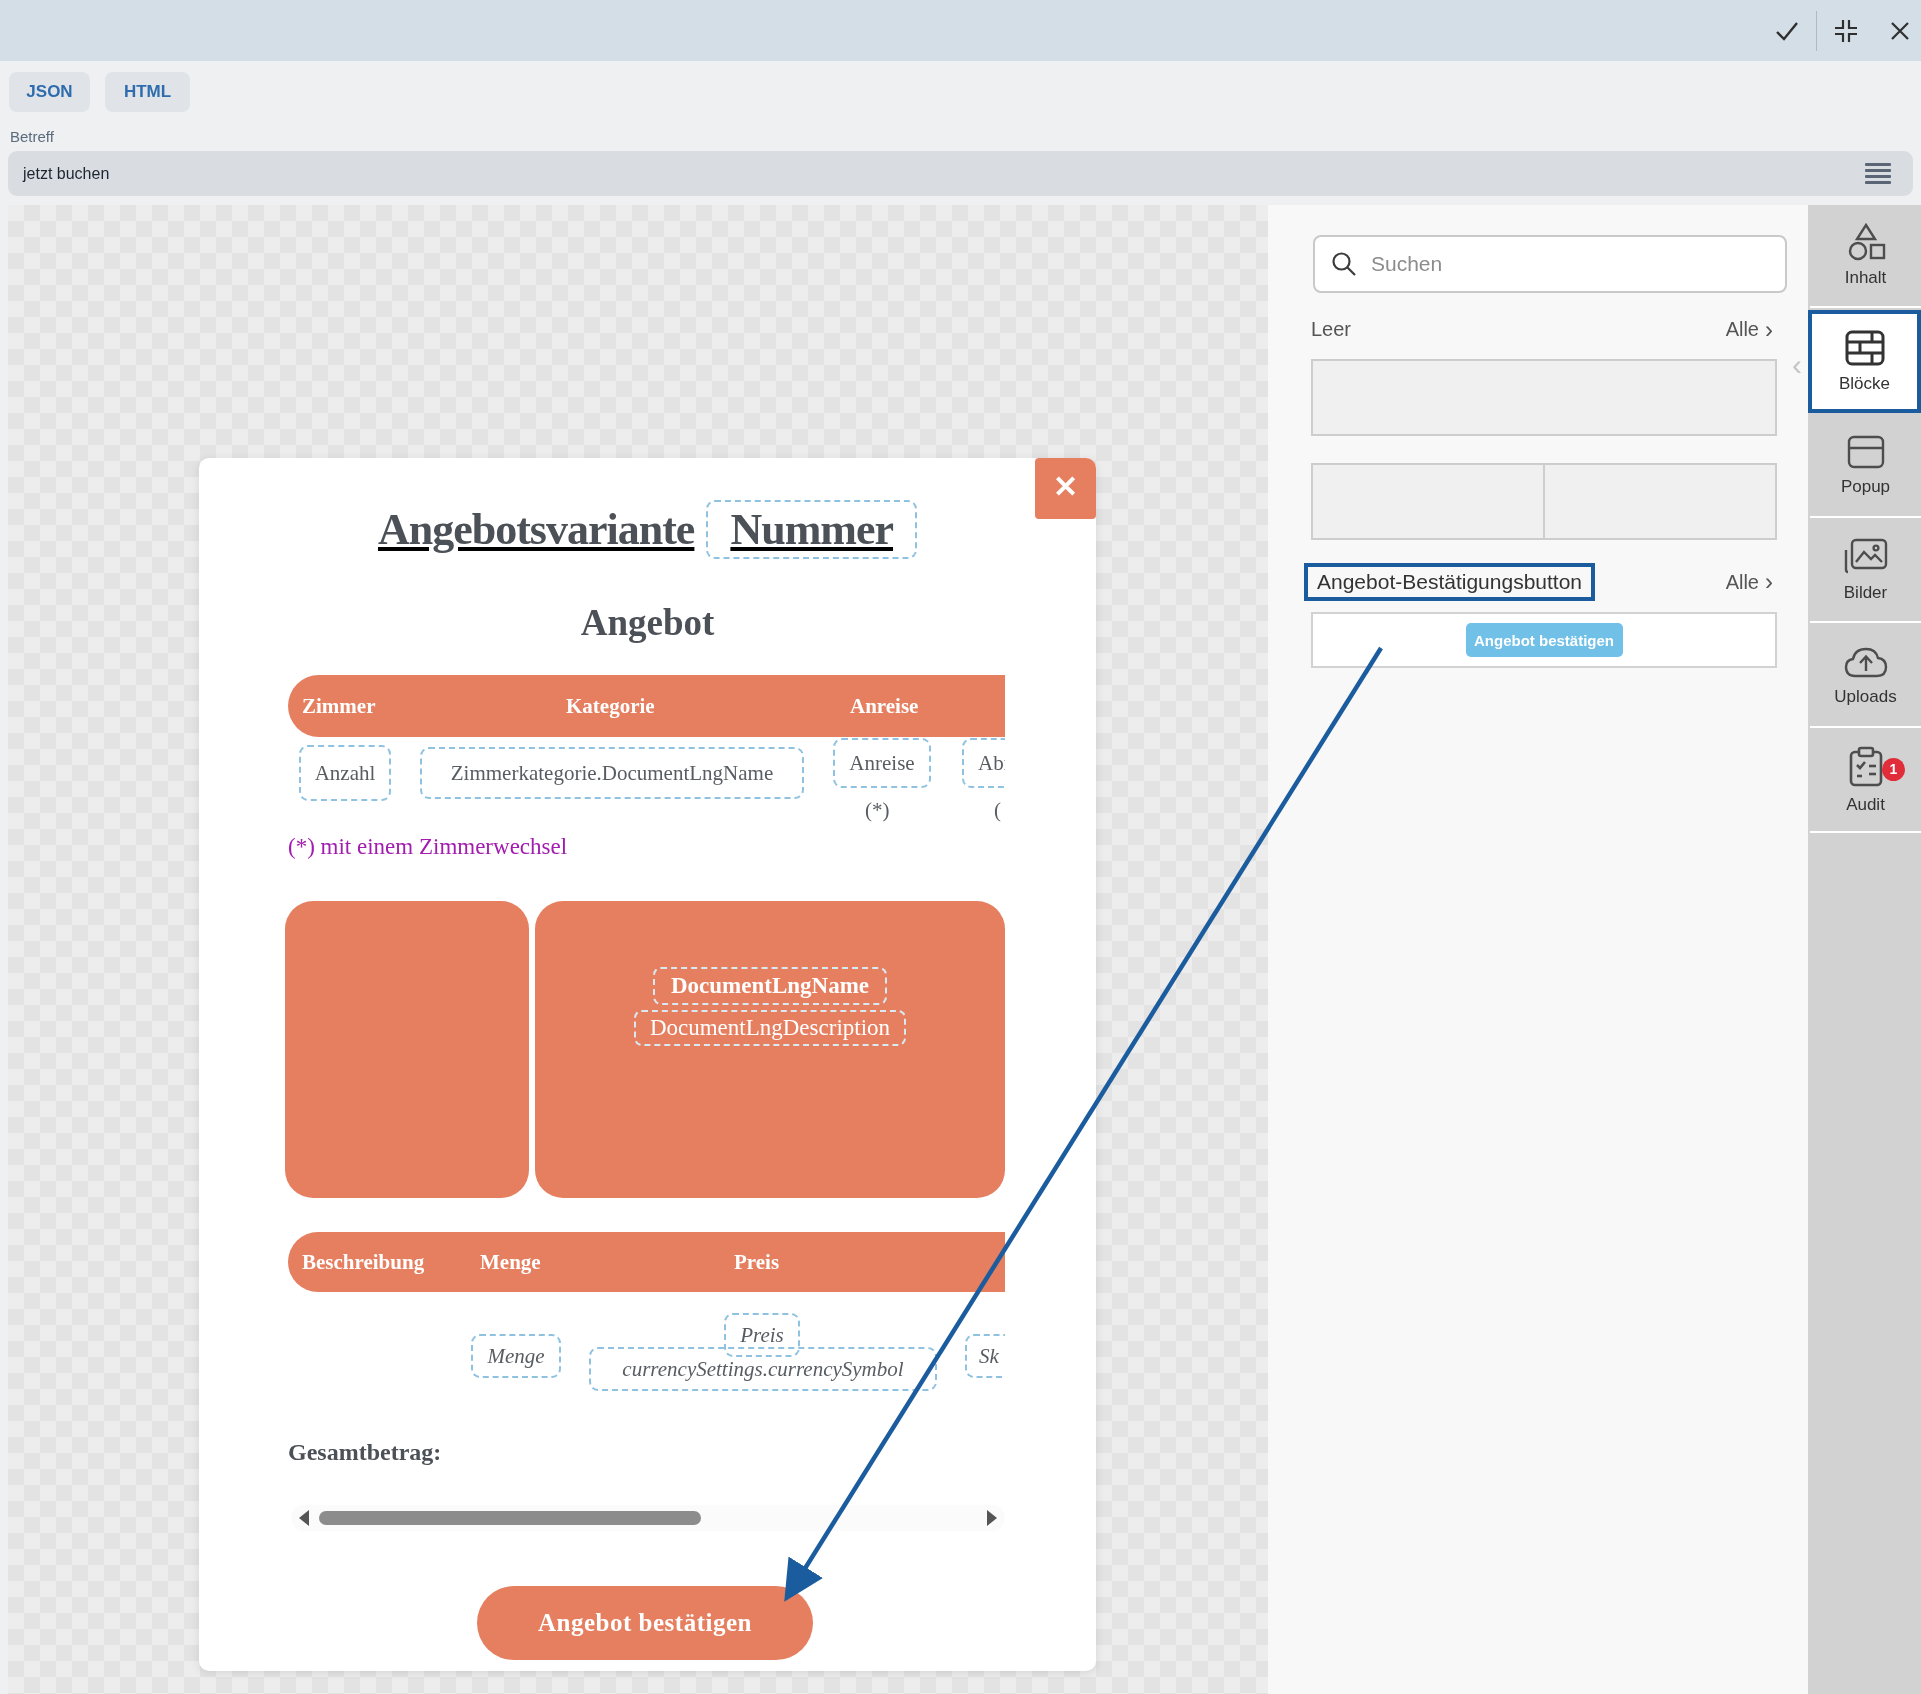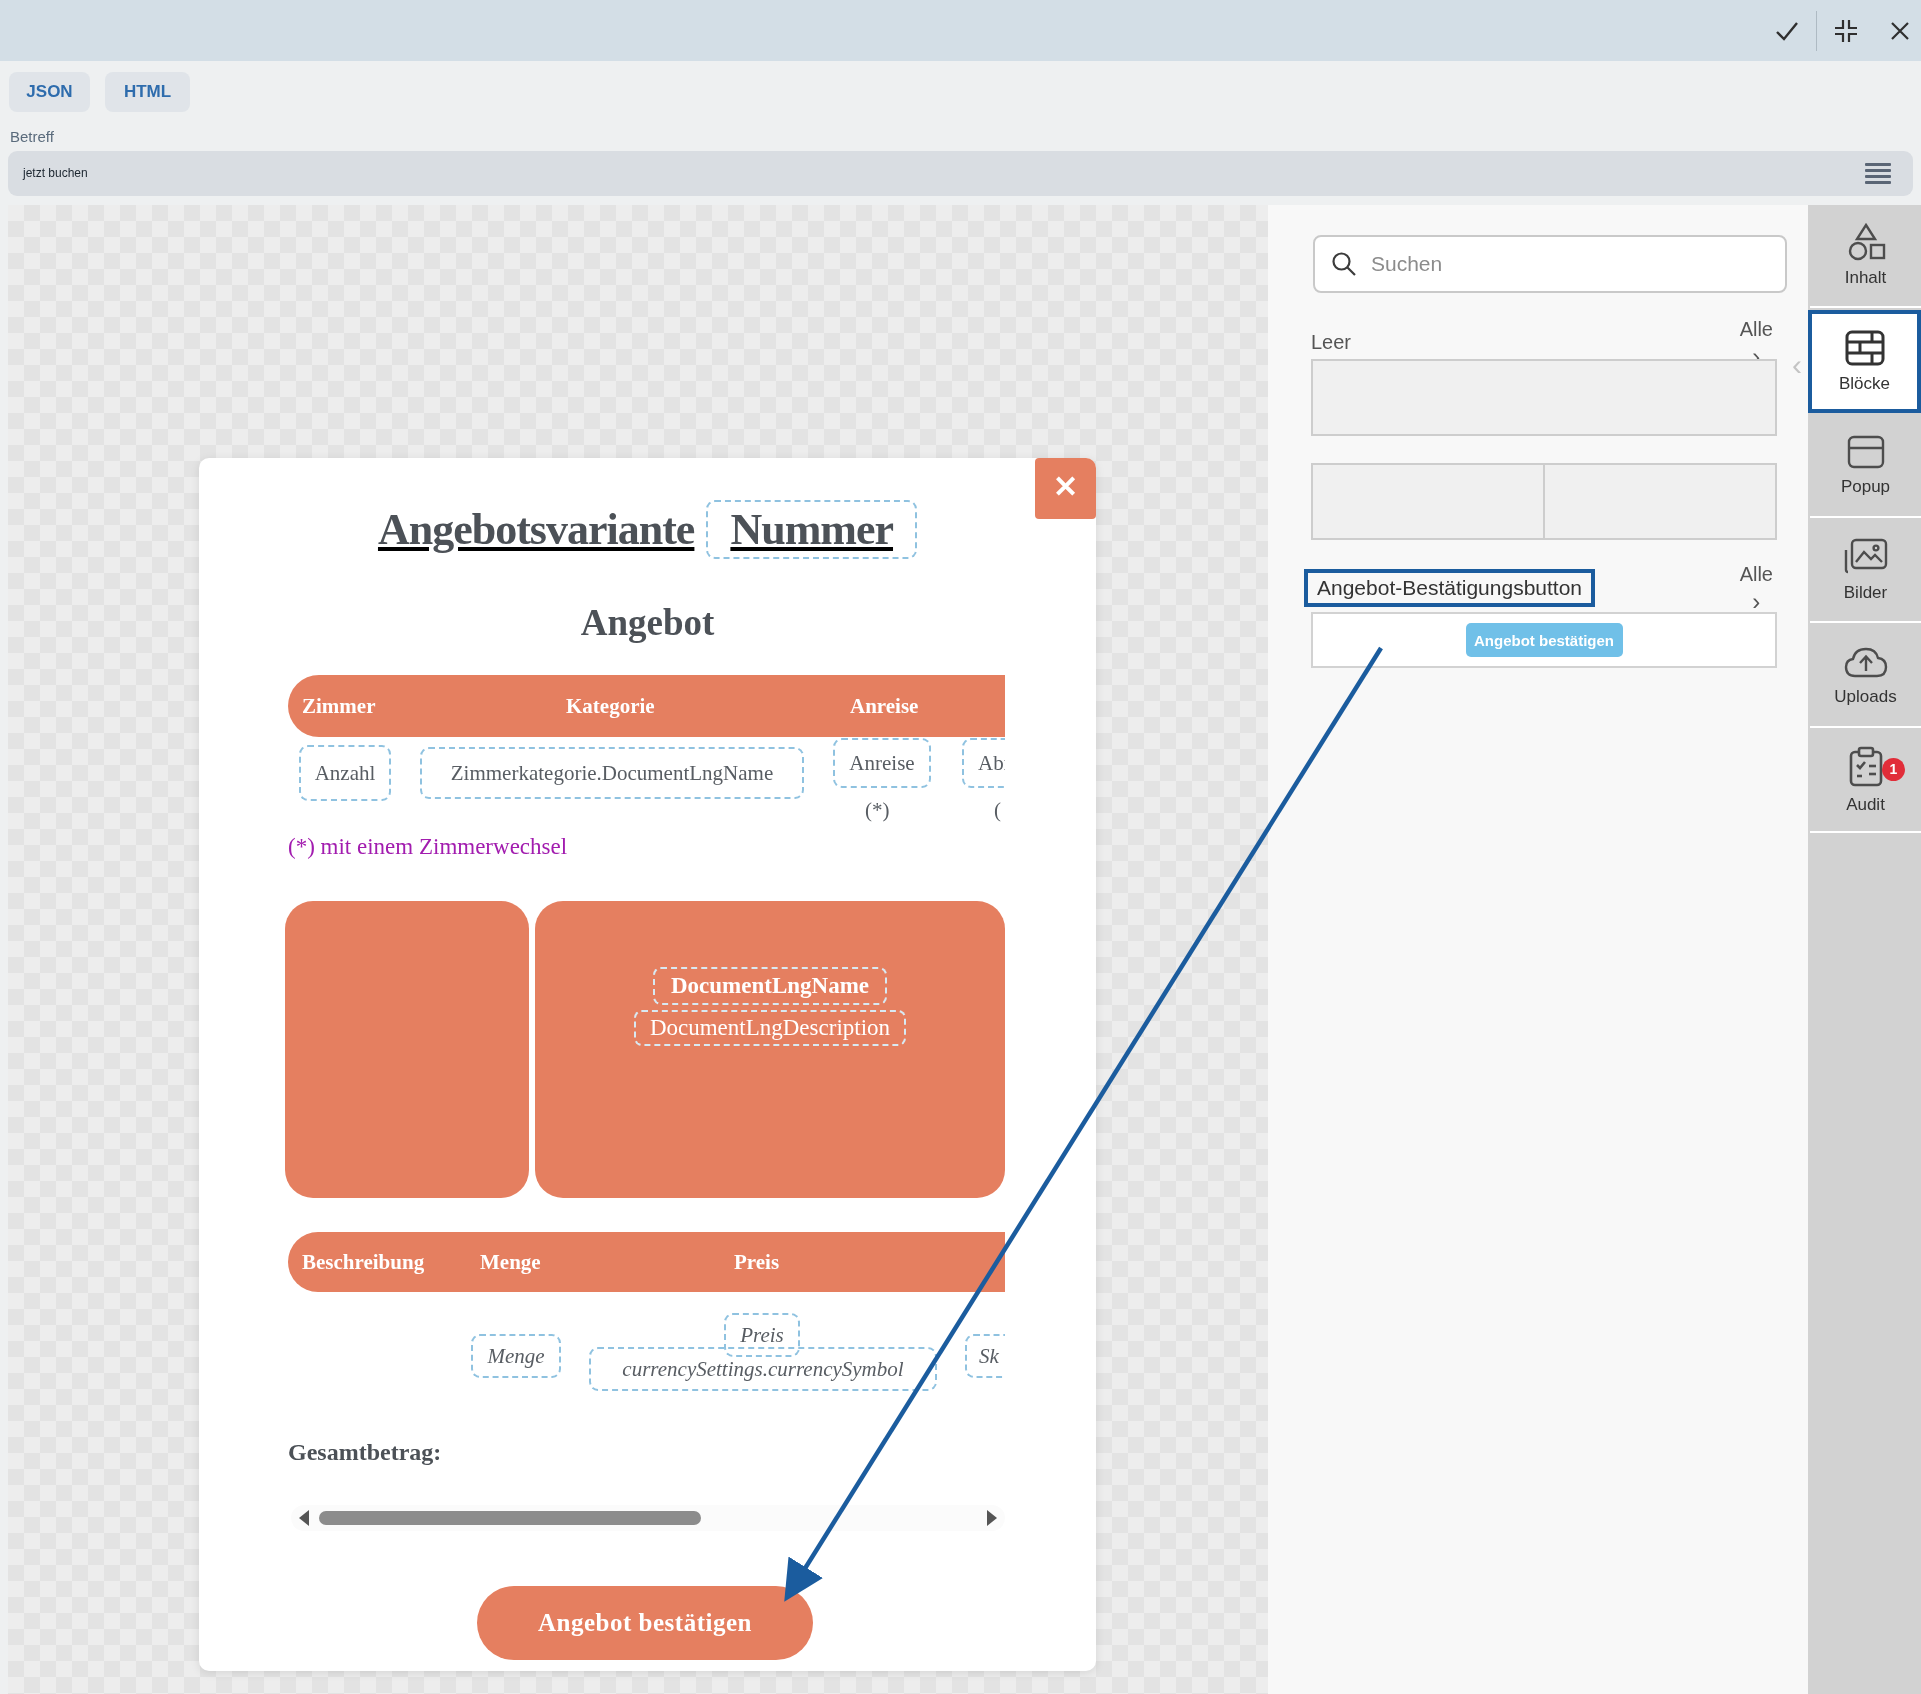--- a/index.html
+++ b/index.html
@@ -14,21 +14,21 @@
   .win-divider { left:1816px; top:11px; width:1px; height:40px; background:#aebac3; }
 
   
   .tab-btn { top:72px; height:40px; background:#e0e4e9; border:none; border-radius:8px; color:#2e6cad; font-size:17px; font-weight:600; font-family:"Liberation Sans",sans-serif; cursor:pointer; }
   .tab-json { left:9px; width:81px; }
   .tab-html { left:105px; width:85px; }
 
   
   .subject-label { left:10px; top:128px; font-size:15px; color:#5a6b7c; }
   .subject-input { left:8px; top:151px; width:1905px; height:45px; background:#d9dde2; border-radius:9px; }
-  .subject-value { left:15px; top:0; height:45px; line-height:45px; font-size:12px; color:#1c2630; }
+  .subject-value { left:15px; top:0; height:45px; line-height:45px; font-size:16px; color:#1c2630; }
   .hamburger-icon { right:22px; top:12px; width:26px; height:21px; display:flex; flex-direction:column; justify-content:space-between; }
   .hamburger-icon span { display:block; height:3px; background:#5a6575; border-radius:1px; }
 
   
   .canvas { left:8px; top:205px; width:1260px; height:1489px;
     background:repeating-conic-gradient(#e3e3e3 0% 25%, #ededed 0% 50%) 0 0 / 32px 32px; }
 
   
   .card { left:191px; top:253px; width:897px; height:1213px; background:#fff; border-radius:10px; box-shadow:0 2px 10px rgba(0,0,0,.10); }
   .card-clip { left:0; top:0; width:806px; height:1213px; overflow:hidden; }
@@ -60,21 +60,21 @@
   .hs-thumb { position:absolute; left:28px; top:6px; width:382px; height:14px; background:#8c8c8c; border-radius:7px; cursor:pointer; }
   .confirm-btn { left:278px; top:1128px; width:336px; height:74px; background:#e57f60; border:none; border-radius:37px; color:#fff; font-weight:bold; font-size:25px; font-family:"Liberation Serif",serif; cursor:pointer; letter-spacing:.5px; }
 
   
   .blocks-panel { left:1268px; top:205px; width:540px; height:1489px; background:#f8f8f8; }
   .search-box { left:45px; top:30px; width:474px; height:58px; background:#fff; border:2px solid #c9c9c9; border-radius:8px; display:flex; align-items:center; padding-left:16px; gap:14px; }
   .search-box input { border:none; outline:none; font-size:21px; color:#333; width:380px; background:transparent; font-family:"Liberation Sans",sans-serif; }
   .search-box input::placeholder { color:#8c8c8c; }
   .sec-row { left:43px; width:462px; display:flex; align-items:center; justify-content:space-between; }
   .sec-title { font-size:20px; color:#555; }
-  .alle-link { font-size:20px; color:#555; cursor:pointer; display:flex; align-items:center; gap:6px;flex-direction:column; }
+  .alle-link { font-size:20px; color:#555; cursor:pointer; display:flex; align-items:center; gap:6px; }
   .alle-link .chev { font-size:24px; line-height:20px; }
   .empty-block { left:43px; width:466px; height:77px; background:#f0f0f0; border:2px solid #cdcdcd; cursor:pointer; }
   .empty-cols { display:flex; }
   .empty-cols .cell { flex:1; background:#f0f0f0; }
   .empty-cols .cell:first-child { border-right:2px solid #cdcdcd; }
   .annot-box { border:4px solid #1b5c9e; padding:3px 9px; background:transparent; }
   .annot-box .sec-title { font-size:21px; color:#333; }
   .preview-block { left:43px; top:407px; width:466px; height:56px; background:#fff; border:2px solid #d2d2d2; display:flex; align-items:center; justify-content:center; cursor:pointer; }
   .preview-btn { width:157px; height:34px; background:#70c0e8; border:none; border-radius:5px; color:#fff; font-weight:bold; font-size:15px; font-family:"Liberation Sans",sans-serif; cursor:pointer; }
 

